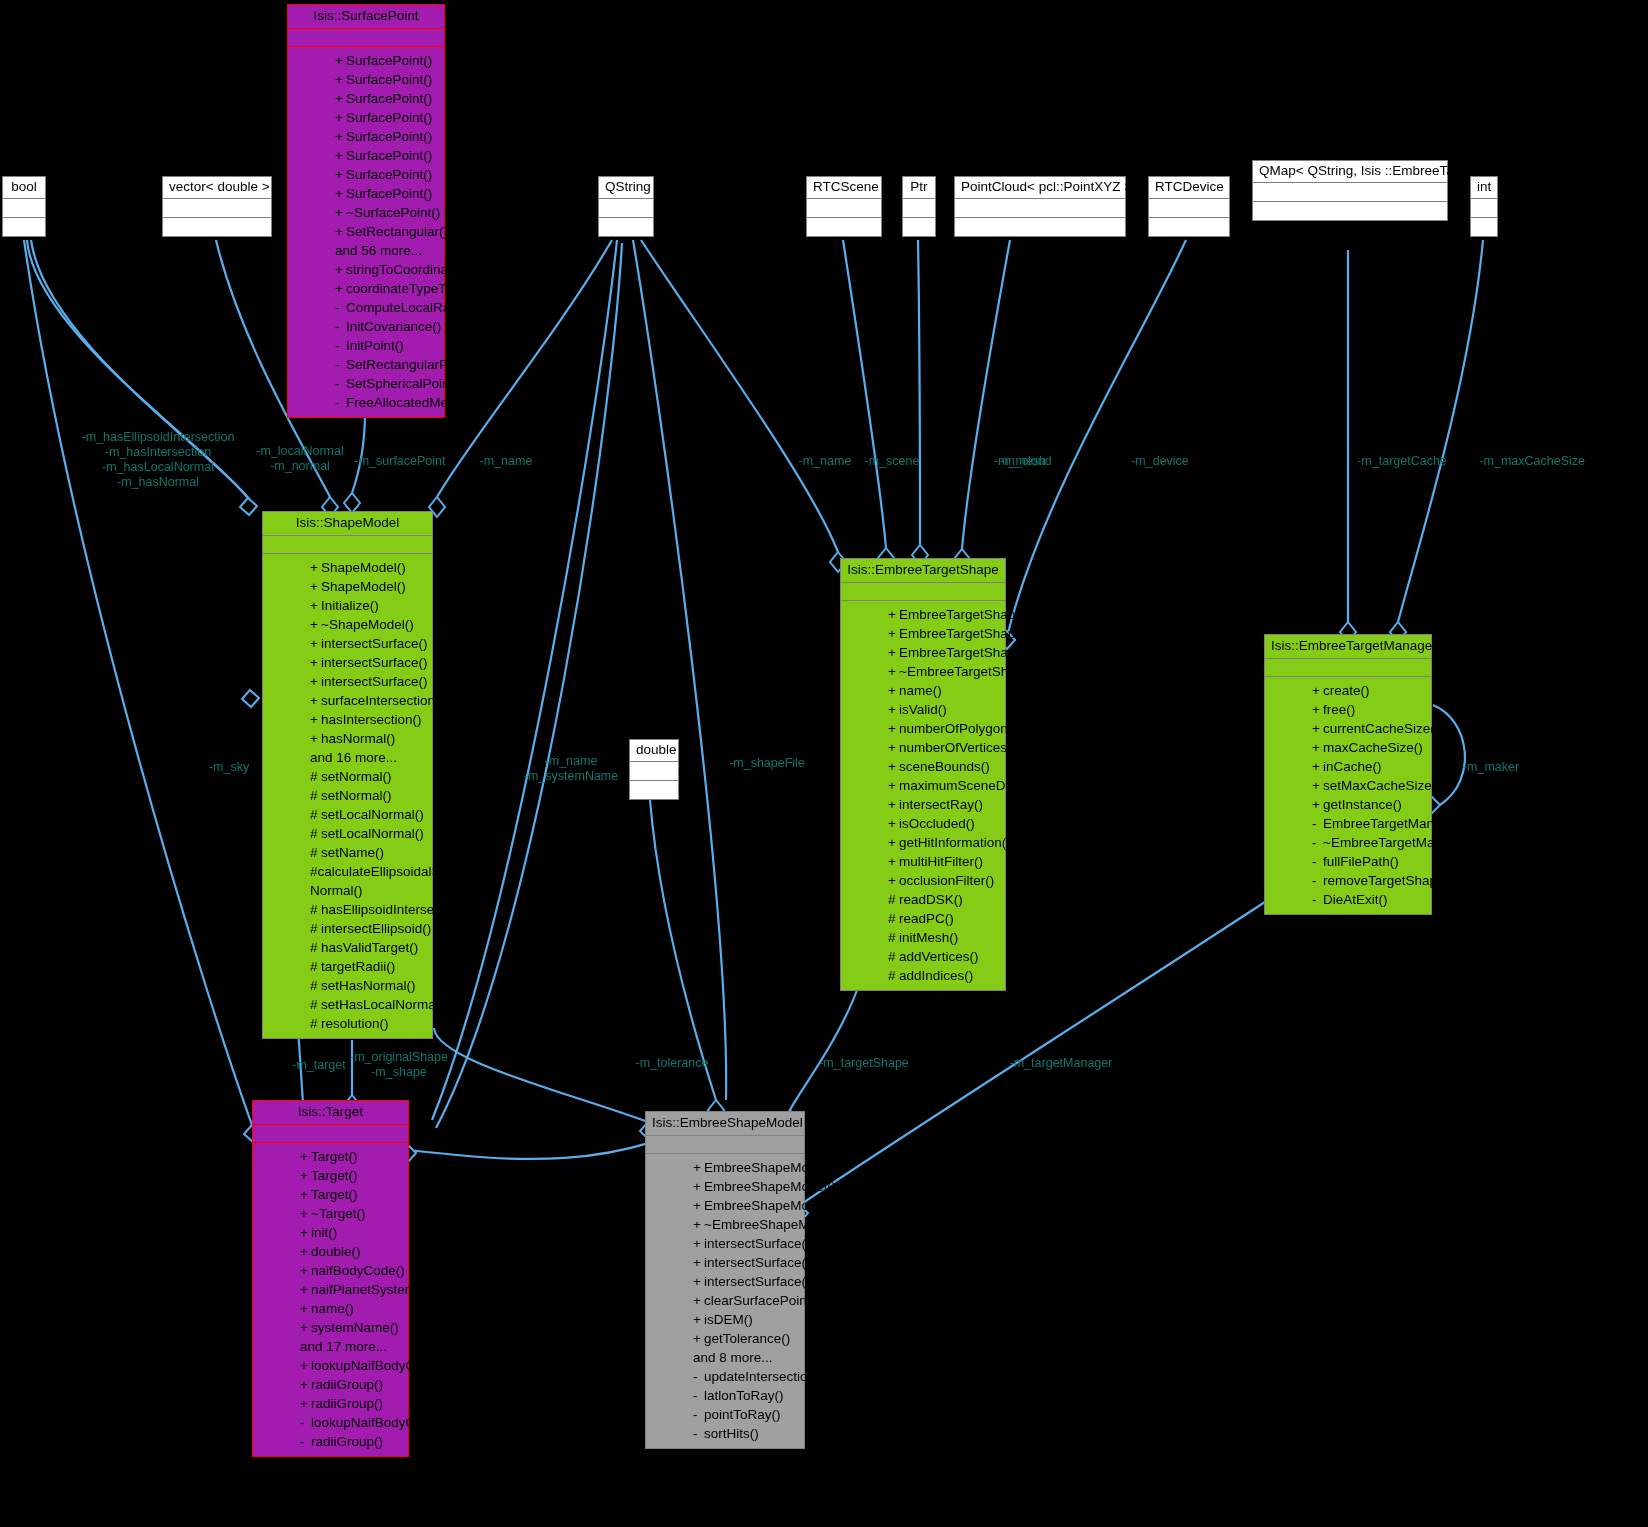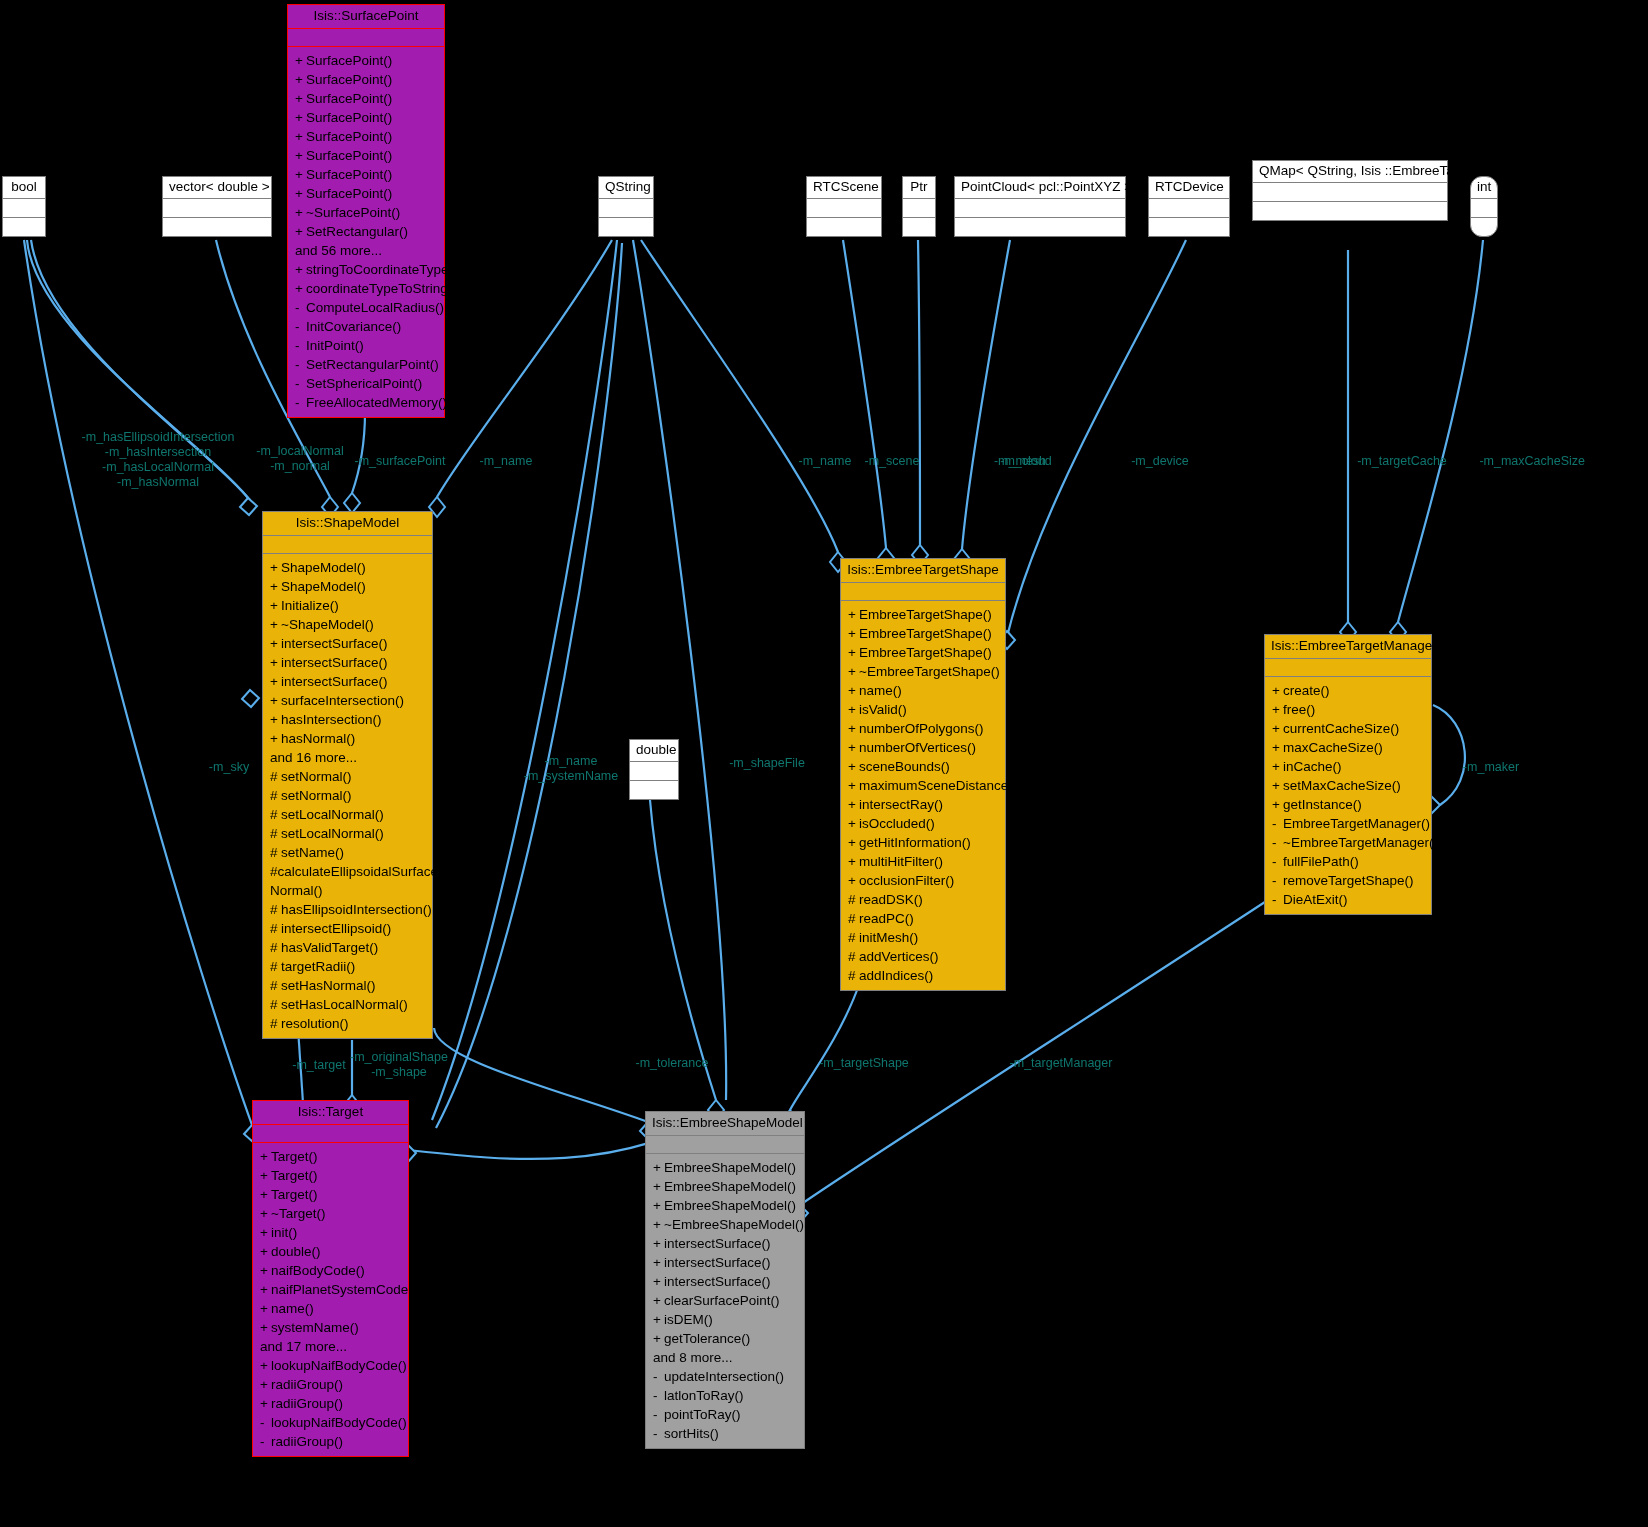--- a/index.html
+++ b/index.html
@@ -60,21 +60,21 @@
   .node.red .title {
     border-bottom: 1px solid #ff0000;
   }
   .node.red .sep {
     border-bottom: 1px solid #ff0000;
     height: 17px;
   }
   
   .node.cls {
     border: 1px solid #808080;
-    background: #eab308;
+    background: #84cc16;
   }
   .node.cls .title {
     border-bottom: 1px solid #808080;
   }
   .node.cls .sep {
     border-bottom: 1px solid #808080;
     height: 17px;
   }
   
   .node.current {
@@ -83,20 +83,21 @@
   }
   .node.current .title {
     border-bottom: 1px solid #808080;
   }
   .node.current .sep {
     border-bottom: 1px solid #808080;
     height: 17px;
   }
   .members {
     padding: 4px 0 5px 0;
+    margin-left: 40px;
   }
   .member {
     padding: 0 6px 0 7px;
     white-space: nowrap;
     font-size: 13.5px;
     line-height: 19px;
     display: block;
   }
   .member .vis {
     display: inline-block;
@@ -243,21 +244,21 @@
   </div>
 
   <div class="node plain" style="left:1252px; top:160px; width:196px;">
     <div class="title multiword" style="text-align:left;">QMap&lt; QString, Isis
 ::EmbreeTargetManager
 ::EmbreeTargetShapeContainer &gt;</div>
     <div class="empty1"></div>
     <div class="empty2"></div>
   </div>
 
-  <div class="node plain" style="left:1470px; top:176px; width:28px;border-radius:12px;">
+  <div class="node plain" style="left:1470px; top:176px; width:28px;">
     <div class="title">int</div>
     <div class="empty1"></div>
     <div class="empty2"></div>
   </div>
 
   <div class="node plain" style="left:629px; top:739px; width:50px;">
     <div class="title">double</div>
     <div class="empty1"></div>
     <div class="empty2"></div>
   </div>

